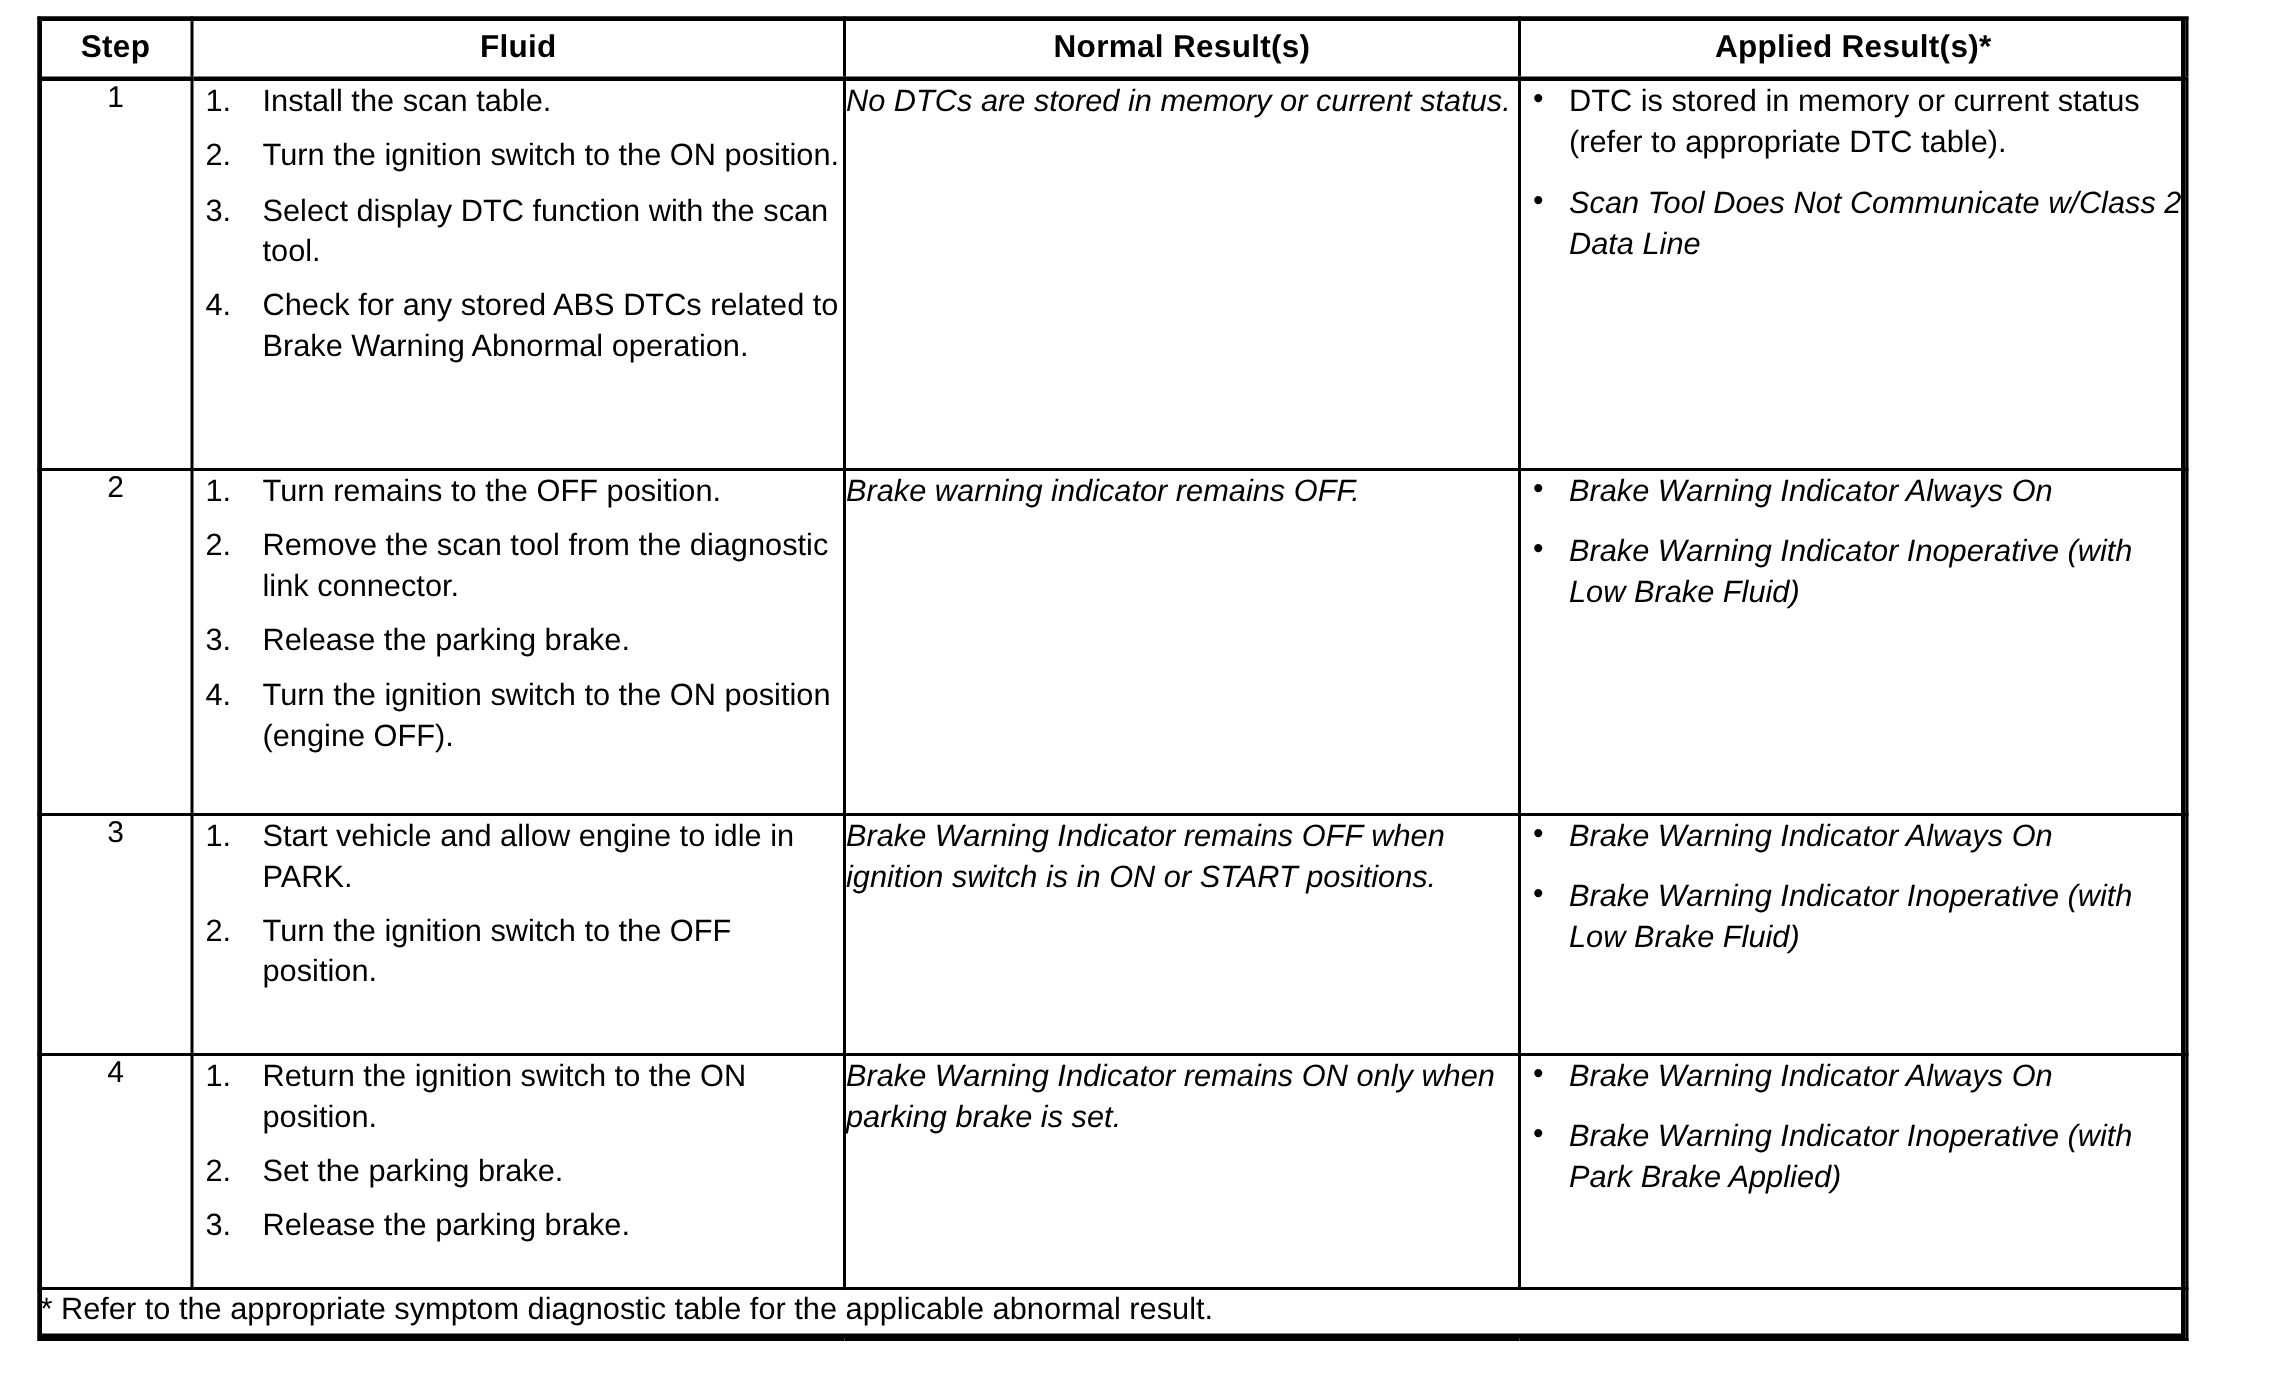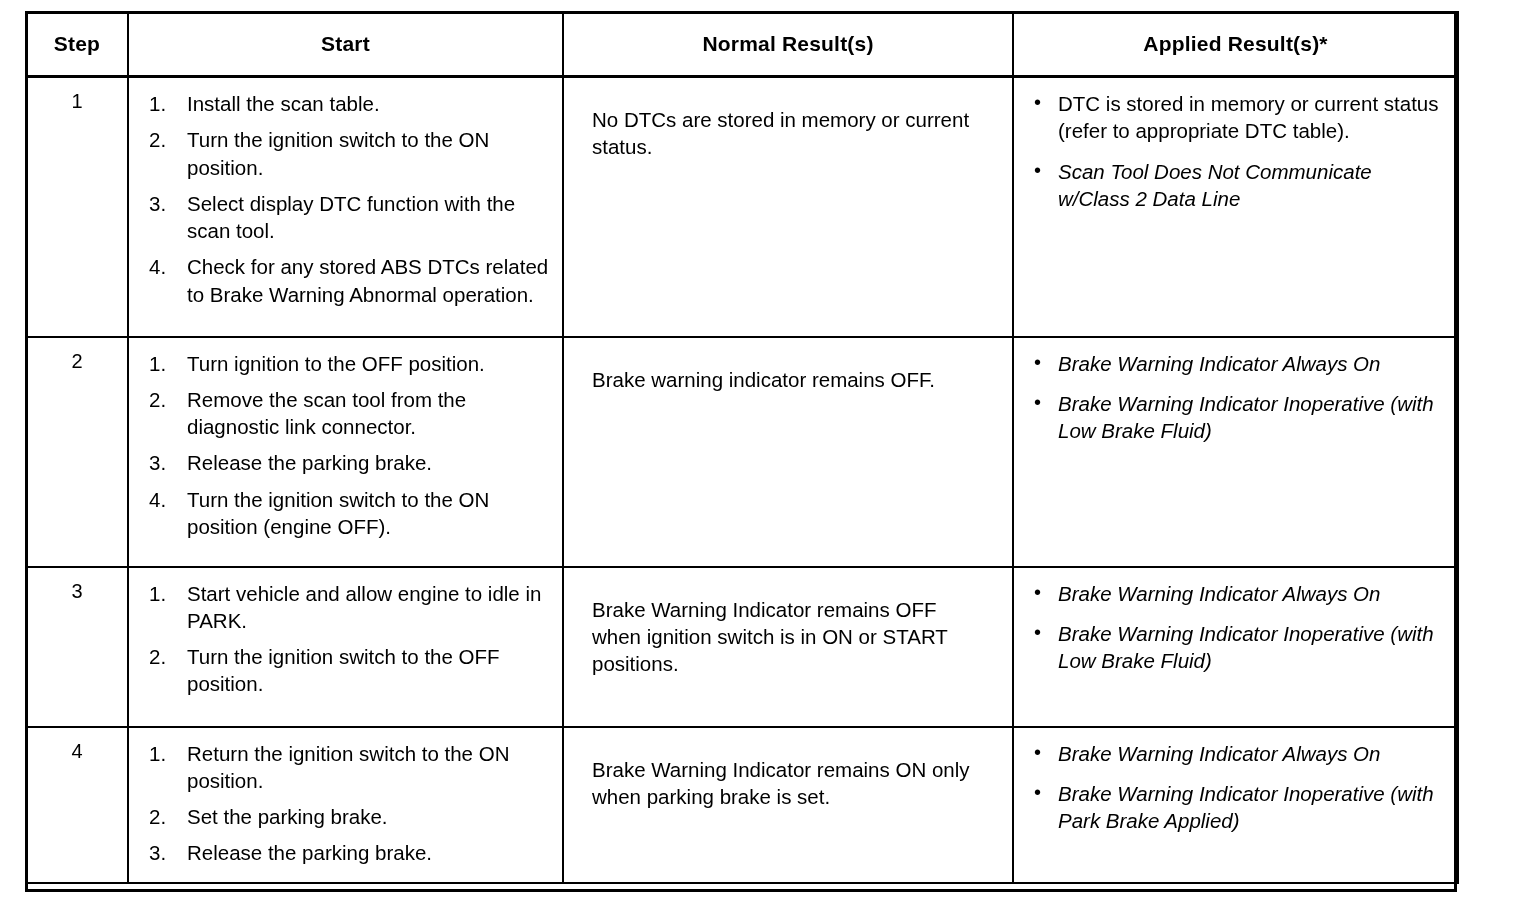--- a/index.html
+++ b/index.html
@@ -31,21 +31,21 @@
     width: 1432px;          
     border-collapse: collapse;
     table-layout: fixed;
     background: #ffffff;
   }
 
   .diag-table td,
   .diag-table th {
     border: 2px solid #000000;
     vertical-align: top;
-    padding: 12px;
+    padding: 0;
     background: #ffffff;
   }
 
   
   .diag-table {
     outline: none;
   }
   .outer-frame {
     position: absolute;
     left: 25px;
@@ -105,23 +105,24 @@
     position: absolute;
     left: 8px;
     top: 0;
     width: 34px;
     text-align: left;
     font-size: 20.5px;
   }
 
   
   p.res {
-    margin: 16px;
+    margin: 0;
     font-size: 20.5px;
     line-height: 1.33;
+    font-style: italic;
   }
 
   
   ul.bullets {
     list-style: none;
     margin: 0;
     padding: 0;
   }
   ul.bullets > li {
     position: relative;
@@ -164,21 +165,21 @@
     <colgroup>
       <col class="c-step">
       <col class="c-action">
       <col class="c-normal">
       <col class="c-abnormal">
     </colgroup>
 
     <thead>
       <tr class="hdr-row">
         <th>Step</th>
-        <th>Start</th>
+        <th>Fluid</th>
         <th>Normal Result(s)</th>
         <th>Applied Result(s)*</th>
       </tr>
     </thead>
 
     <tbody>
 
       <tr style="height:260px">
         <td class="cell-step">
           <span>1</span>
@@ -214,21 +215,21 @@
         </td>
       </tr>
 
       <tr style="height:230px">
         <td class="cell-step">
           <span>2</span>
         </td>
         <td class="cell-action">
           <ol class="steps">
             <li>
-              <span class="num">1.</span><span class="txt">Turn ignition to the OFF position.</span>
+              <span class="num">1.</span><span class="txt">Turn remains to the OFF position.</span>
             </li>
             <li>
               <span class="num">2.</span><span class="txt">Remove the scan tool from the diagnostic link connector.</span>
             </li>
             <li>
               <span class="num">3.</span><span class="txt">Release the parking brake.</span>
             </li>
             <li>
               <span class="num">4.</span><span class="txt">Turn the ignition switch to the ON position (engine OFF).</span>
             </li>
@@ -303,19 +304,22 @@
             <li class="ital">
               <span class="bul">•</span><span class="txt">Brake Warning Indicator Always On</span>
             </li>
             <li class="ital">
               <span class="bul">•</span><span class="txt">Brake Warning Indicator Inoperative (with Park Brake Applied)</span>
             </li>
           </ul>
         </td>
       </tr>
 
+      <tr>
+        <td class="footnote-cell" colspan="4">* Refer to the appropriate symptom diagnostic table for the applicable abnormal result.</td>
+      </tr>
 
     </tbody>
   </table>
 
   <div class="outer-frame"></div>
 
 </div>
 
 </body></html>

